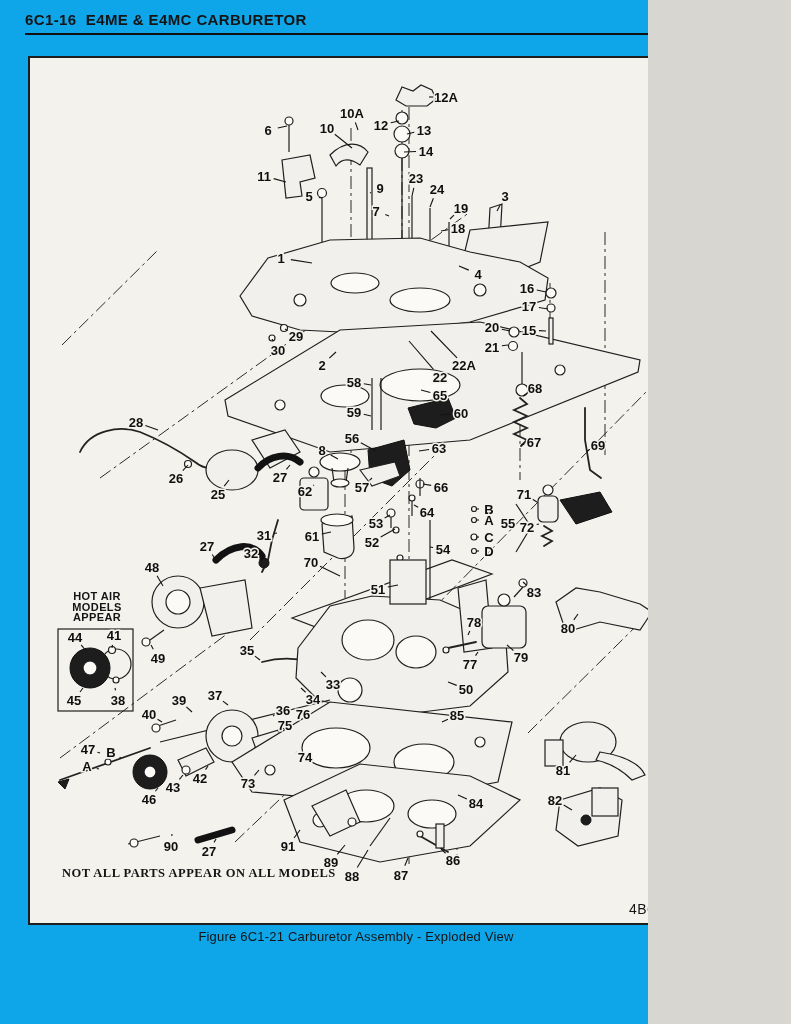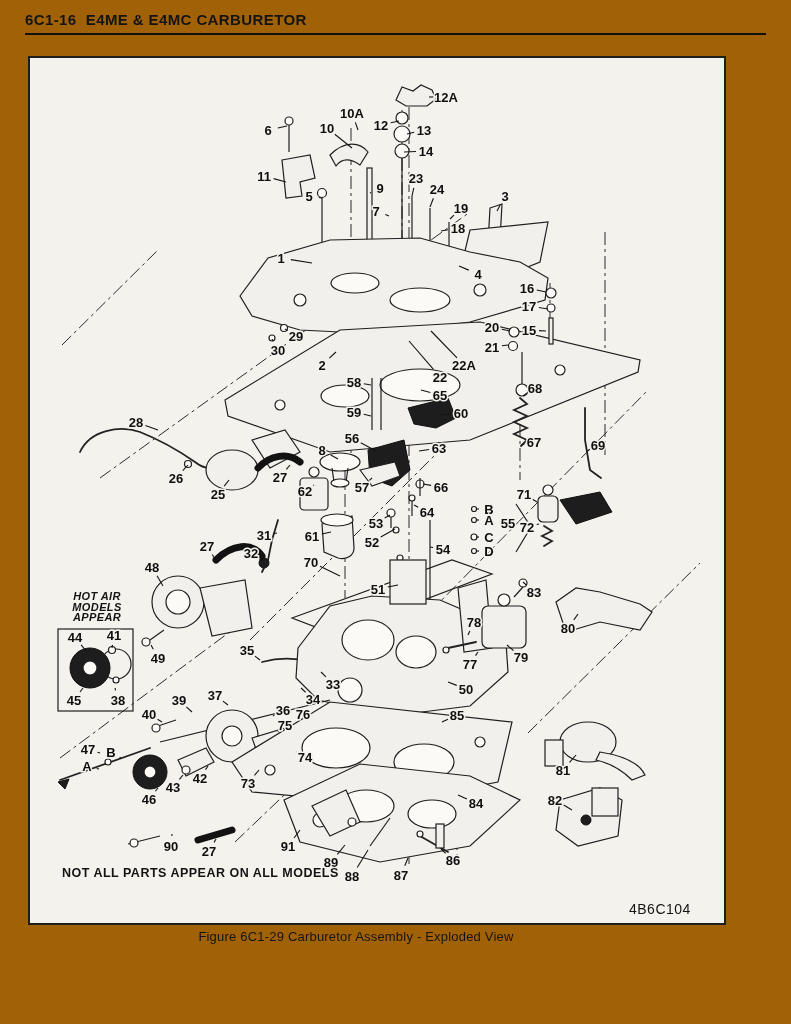--- a/index.html
+++ b/index.html
@@ -1,27 +1,27 @@
 <!DOCTYPE html>
 <html><head>
 <meta charset="utf-8">
 <style>
   html,body{margin:0;padding:0;background:#d8d6d1;}
-  .page{position:relative;width:791px;height:1024px;background:#a16207;
-        font-family:"Liberation Sans",sans-serif;color:#141414;overflow:hidden;}
+  .page{position:relative;width:632px;height:1024px;background:#0ea5e9;
+        font-family:"Liberation Sans",sans-serif;color:#141414;overflow:hidden;padding-left:16px;}
   .header{position:absolute;left:25px;top:11px;font-size:15px;font-weight:bold;
           letter-spacing:.4px;white-space:pre;}
   .rule{position:absolute;left:25px;top:33px;width:741px;height:2px;background:#111;}
   .fig-box{position:absolute;left:28px;top:56px;width:694px;height:865px;
            background:#f4f2ec;border:2px solid #1e1e1e;}
   .overlay{position:absolute;left:0;top:0;}
   .hotair{position:absolute;left:56px;top:591px;width:82px;text-align:center;
-          font-size:11px;font-weight:bold;line-height:10.5px;letter-spacing:.4px;font-style:italic;}
+          font-size:11px;font-weight:bold;line-height:10.5px;letter-spacing:.4px;}
   .note{position:absolute;left:62px;top:866px;font-size:12.5px;font-weight:bold;
-        letter-spacing:.5px;}
+        letter-spacing:.5px;font-family:Liberation Serif, serif;}
   .figcode{position:absolute;left:629px;top:901px;font-size:14px;letter-spacing:.5px;}
   .caption{position:absolute;left:0px;top:929px;width:712px;text-align:center;
            font-size:13px;letter-spacing:.2px;}
   
   .cl{stroke:#2b2b2b;stroke-width:1;fill:none;stroke-dasharray:13 4 3 4;}
   .s 	{stroke:#1f1f1f;stroke-width:1.2;fill:none;}
   .sf{stroke:#1f1f1f;stroke-width:1.2;fill:#f1f0ec;}
   .sw{stroke:#1f1f1f;stroke-width:1.2;fill:#fbfaf7;}
   .dk{stroke:#111;stroke-width:1;fill:#1d1d1d;}
   .hose{stroke:#121212;stroke-width:7;fill:none;stroke-linecap:round;}
@@ -435,14 +435,14 @@
   </svg>
 
   <div class="hotair">
     <div>HOT AIR</div>
     <div>MODELS</div>
     <div>APPEAR</div>
   </div>
 
   <div class="note">NOT ALL PARTS APPEAR ON ALL MODELS</div>
   <div class="figcode">4B6C104</div>
-  <div class="caption">Figure 6C1-29 Carburetor Assembly - Exploded View</div>
+  <div class="caption">Figure 6C1-21 Carburetor Assembly - Exploded View</div>
 </div>
 
 </body></html>

